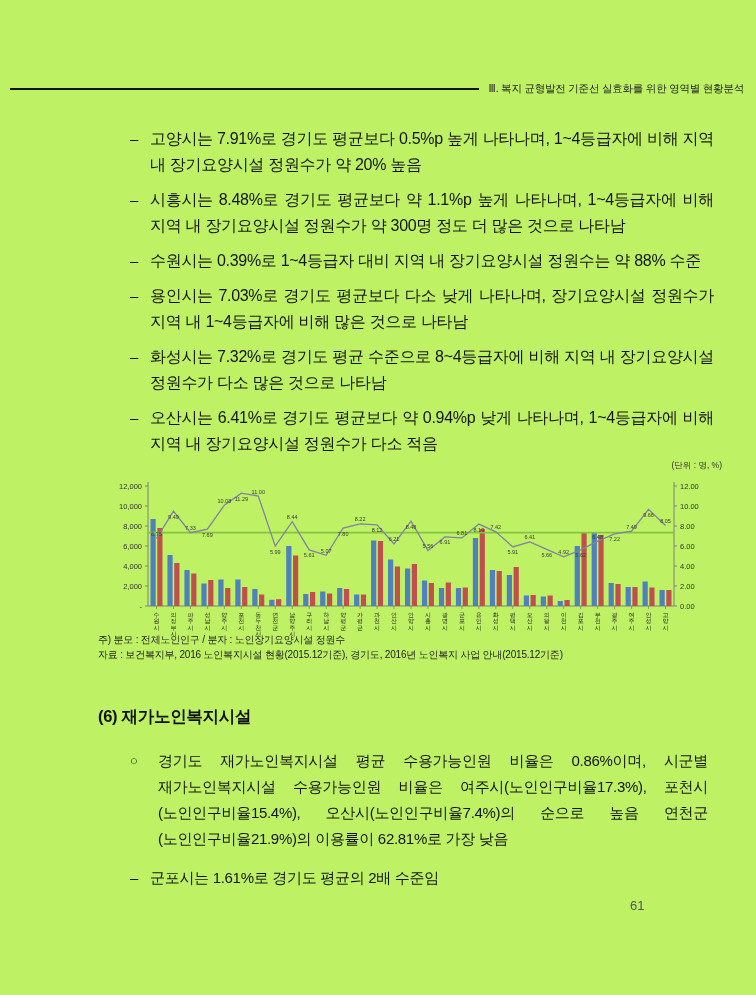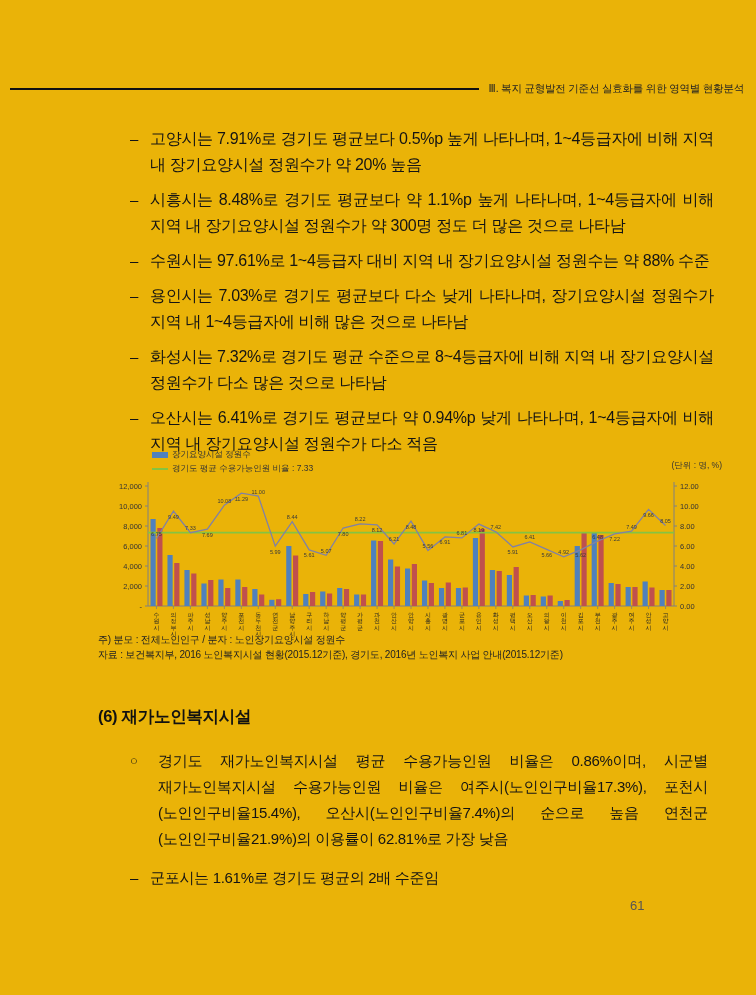--- a/index.html
+++ b/index.html
@@ -1,17 +1,17 @@
 <!DOCTYPE html>
 <html><head>
 <meta charset="utf-8">
 <style>
   html,body{margin:0;padding:0;background:#e8e8e8;}
   .page{
-    position:relative; width:756px; height:995px; background:#eab308;
+    position:relative; width:756px; height:995px; background:#bef264;
     font-family:"Liberation Sans","DejaVu Sans",sans-serif; color:#141414;
     overflow:hidden; margin:0 auto;
   }
   
   .header{position:absolute; top:82px; left:10px; right:12px; display:flex; align-items:center;}
   .header-rule{flex:1 1 auto; height:2px; background:#111; margin-right:10px;}
   .header-title{flex:0 0 auto; font-size:10.5px; color:#222; letter-spacing:-0.2px; white-space:nowrap;}
   
   .bullets{position:absolute; top:126px; left:130px; width:584px;}
   .bullet{display:flex; margin-bottom:9px;}
@@ -55,49 +55,39 @@
     <div class="bullet">
       <span class="marker">–</span>
       <span class="btext">고양시는 7.91%로 경기도 평균보다 0.5%p 높게 나타나며, 1~4등급자에 비해 지역 내 장기요양시설 정원수가 약 20% 높음</span>
     </div>
     <div class="bullet">
       <span class="marker">–</span>
       <span class="btext">시흥시는 8.48%로 경기도 평균보다 약 1.1%p 높게 나타나며, 1~4등급자에 비해 지역 내 장기요양시설 정원수가 약 300명 정도 더 많은 것으로 나타남</span>
     </div>
     <div class="bullet">
       <span class="marker">–</span>
-      <span class="btext">수원시는 97.61%로 1~4등급자 대비 지역 내 장기요양시설 정원수는 약 88% 수준</span>
+      <span class="btext">수원시는 0.39%로 1~4등급자 대비 지역 내 장기요양시설 정원수는 약 88% 수준</span>
     </div>
     <div class="bullet">
       <span class="marker">–</span>
       <span class="btext">용인시는 7.03%로 경기도 평균보다 다소 낮게 나타나며, 장기요양시설 정원수가 지역 내 1~4등급자에 비해 많은 것으로 나타남</span>
     </div>
     <div class="bullet">
       <span class="marker">–</span>
       <span class="btext">화성시는 7.32%로 경기도 평균 수준으로 8~4등급자에 비해 지역 내 장기요양시설 정원수가 다소 많은 것으로 나타남</span>
     </div>
     <div class="bullet">
       <span class="marker">–</span>
       <span class="btext">오산시는 6.41%로 경기도 평균보다 약 0.94%p 낮게 나타나며, 1~4등급자에 비해 지역 내 장기요양시설 정원수가 다소 적음</span>
     </div>
   </div>
 
 
   <div class="chart-wrap">
     <div class="legend">
-      <div class="legend-col1">
-        <div class="legend-row">
-          <span class="sw-bar" style="background: rgb(79, 129, 189);"></span>
-          <span>장기요양시설 정원수</span>
-        </div>
-        <div class="legend-row">
-          <span class="sw-line" style="background: rgb(132, 196, 65);"></span>
-          <span>경기도 평균 수용가능인원 비율 : 7.33</span>
-        </div>
-      </div>
       <div class="unit-label">(단위 : 명, %)</div>
     </div>
     <svg id="chart-svg" width="626" height="182" viewBox="0 0 626 182">
         <line x1="52" y1="4" x2="52" y2="128" stroke="#808080" stroke-width="1"></line>
         <line x1="578" y1="4" x2="578" y2="128" stroke="#808080" stroke-width="1"></line>
         <line x1="52" y1="128" x2="578" y2="128" stroke="#808080" stroke-width="1"></line>
         <line x1="49" y1="128" x2="52" y2="128" stroke="#808080" stroke-width="1"></line>
         <text x="46" y="130.5" text-anchor="end" font-size="7.5" fill="#333">-</text>
         <line x1="49" y1="108" x2="52" y2="108" stroke="#808080" stroke-width="1"></line>
         <text x="46" y="110.5" text-anchor="end" font-size="7.5" fill="#333">2,000</text>

